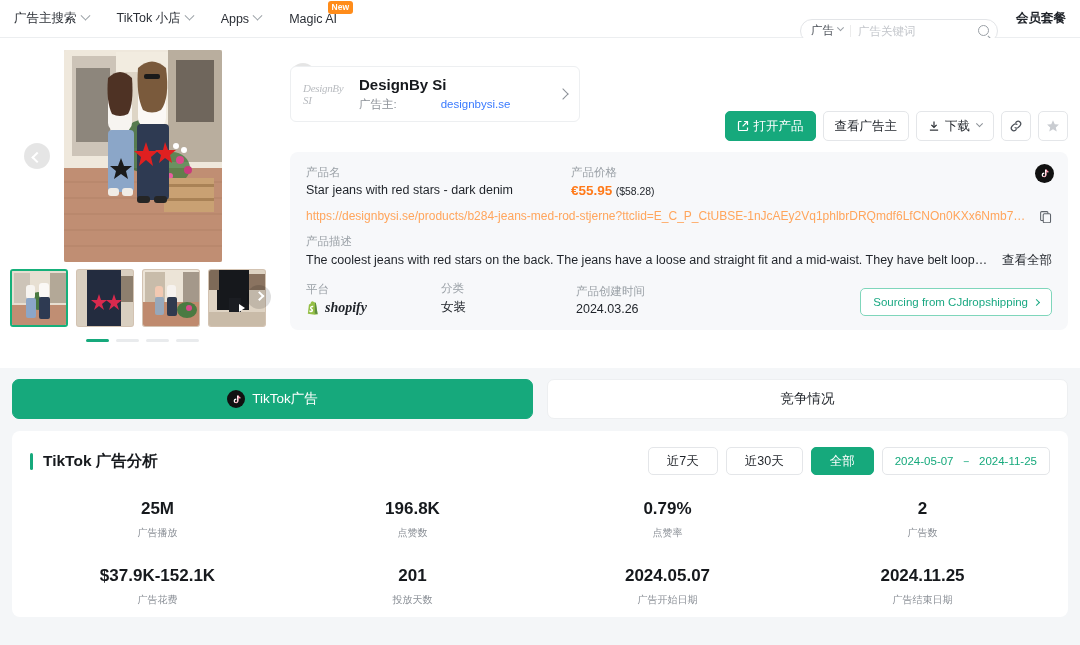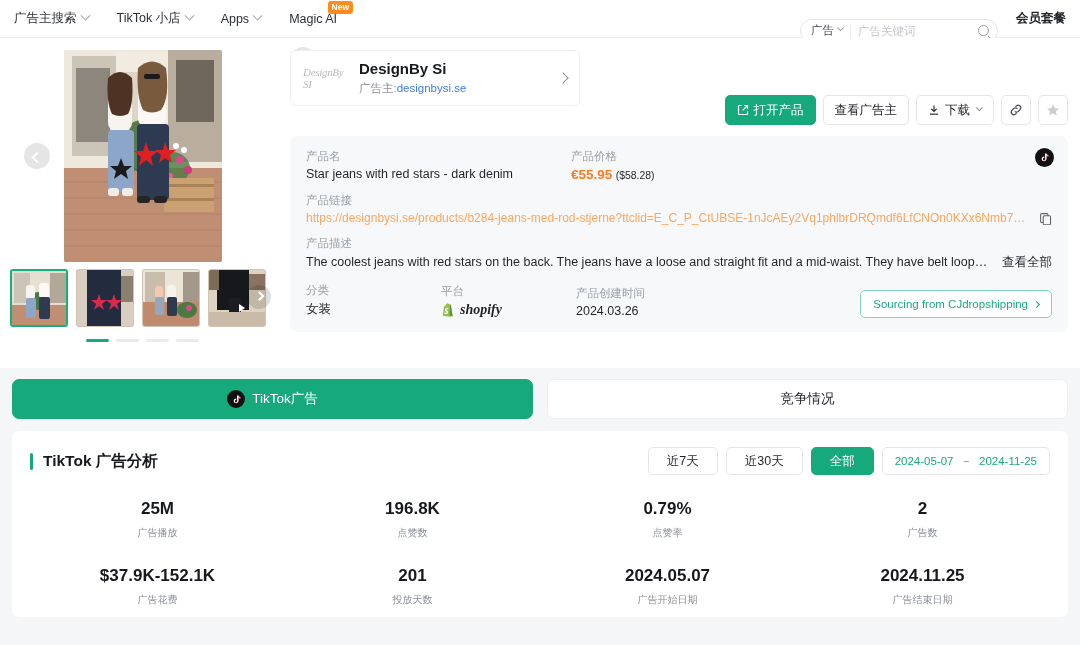--- a/index.html
+++ b/index.html
@@ -119,38 +119,38 @@
     background: rgba(0,0,0,0.13);
     display: flex; align-items: center; justify-content: center; cursor: pointer;
   }
   .thumb-next i { width: 7px; height: 7px; border-top: 2px solid #fff; border-right: 2px solid #fff; transform: rotate(45deg) translate(-1px,-1px); }
 
   .dots { display: flex; gap: 7px; justify-content: center; margin-top: 12px; }
   .dot { width: 23px; height: 2.5px; border-radius: 2px; background: #e9ebed; cursor: pointer; }
   .dot.on { background: #16a97c; }
 
   
-  .right { position: absolute; left: 290px; right: 12px; top: 12px; }
+  .right { position: absolute; left: 290px; right: 12px; top: 28px; }
 
   .adv-row { display: flex; align-items: flex-start; gap: 10px; }
   .adv-card {
     width: 290px; height: 56px; border: 1px solid #edeff1; border-radius: 6px;
     display: flex; align-items: center; padding: 0 12px; gap: 10px; cursor: pointer;
     background: #fff;
   }
   .adv-logo {
     width: 46px; height: 30px; flex: none;
     display: flex; align-items: center; justify-content: center;
     font-family: "Liberation Serif", serif; font-style: italic;
     font-size: 11px; color: #b9bcc0; letter-spacing: -0.3px;
     filter: blur(0.35px);
   }
   .adv-name { font-size: 15px; font-weight: bold; color: #16191d; line-height: 1.25; }
   .adv-sub { font-size: 11.5px; color: #8b9097; margin-top: 2px; }
-  .adv-sub a { color: #3a7afe; text-decoration: none; }
+  .adv-sub a { color: #3a7afe; text-decoration: none; margin-left: 44px; }
   .adv-chev {
     margin-left: auto; width: 8px; height: 8px;
     border-top: 1.6px solid #8b9097; border-right: 1.6px solid #8b9097;
     transform: rotate(45deg);
   }
 
   .actions { margin-left: auto; display: flex; align-items: center; gap: 7px; padding-top: 9px; }
   .btn {
     height: 30px; border-radius: 5px; border: 1px solid #e4e6e9; background: #fff;
     display: flex; align-items: center; justify-content: center; gap: 5px;
@@ -464,55 +464,54 @@
         <div>
           <div class="lbl">产品价格</div>
           <div class="val">
             <span class="price">€55.95</span>
             <small>($58.28)</small>
           </div>
         </div>
       </div>
 
       <div class="block">
-        <div class="lbl">产品链接</div>
         <div class="link-row">
           <div class="link">https://designbysi.se/products/b284-jeans-med-rod-stjerne?ttclid=E_C_P_CtUBSE-1nJcAEy2Vq1phlbrDRQmdf6LfCNOn0KXx6Nmb7YjqQ_JU...</div>
           <svg class="copy-ic" viewBox="0 0 16 16">
             <rect x="2" y="2" width="9" height="11" rx="1.3" fill="none" stroke="#5f646b" stroke-width="1.3"></rect>
             <rect x="5.2" y="4.6" width="9" height="11" rx="1.3" fill="#f7f8fa" stroke="#5f646b" stroke-width="1.3"></rect>
           </svg>
         </div>
       </div>
 
       <div class="block">
         <div class="lbl">产品描述</div>
         <div class="desc-row">
           <div class="desc">The coolest jeans with red stars on the back. The jeans have a loose and straight fit and a mid-waist. They have belt loops and a zipp...</div>
           <div class="more">查看全部</div>
         </div>
       </div>
 
       <div class="meta-row">
-        <div class="meta-col">
-          <div class="lbl">分类</div>
-          <div class="val">女装</div>
-        </div>
         <div class="meta-col">
           <div class="lbl">平台</div>
           <div class="shopify">
             <svg width="14" height="15" viewBox="0 0 24 26">
               <path d="M15.6 2.4c-.3-.1-.7 0-1 .2-.2-.6-.7-1.2-1.6-1.2-.1 0-.2 0-.3.1C12.3.9 11.8.6 11.1.6c-1.7 0-3.2 2.3-3.7 4.4L5.6 5.6C5 5.8 5 5.8 4.9 6.4L3 21.9 15 24l5-1.2L17 3.3c-.4-.4-1-.8-1.4-.9z" fill="#95bf47"></path>
               <path d="M15.6 2.4l-.6 19.4L20 22.8 17 3.3c-.4-.4-1-.8-1.4-.9z" fill="#5e8e3e"></path>
               <path d="M12.6 9.1l-.7 2.1s-.7-.3-1.5-.3c-1.2 0-1.3.7-1.3.9 0 1.1 3 1.6 3 4.3 0 2.1-1.3 3.5-3.2 3.5-2.2 0-3.3-1.4-3.3-1.4l.6-2s1.2.9 2.1.9c.6 0 .9-.5.9-.8 0-1.5-2.5-1.6-2.5-4 0-2.1 1.5-4.1 4.4-4.1 1.2 0 1.5.4 1.5.4z" fill="#fff"></path>
             </svg>
             <span class="shopify-name">shopify</span>
           </div>
         </div>
         <div class="meta-col">
+          <div class="lbl">分类</div>
+          <div class="val">女装</div>
+        </div>
+        <div class="meta-col">
           <div class="lbl">产品创建时间</div>
           <div class="val">2024.03.26</div>
         </div>
         <div class="source-btn">
           <span>Sourcing from CJdropshipping</span>
           <i class="chev2"></i>
         </div>
       </div>
     </div>
   </div>

